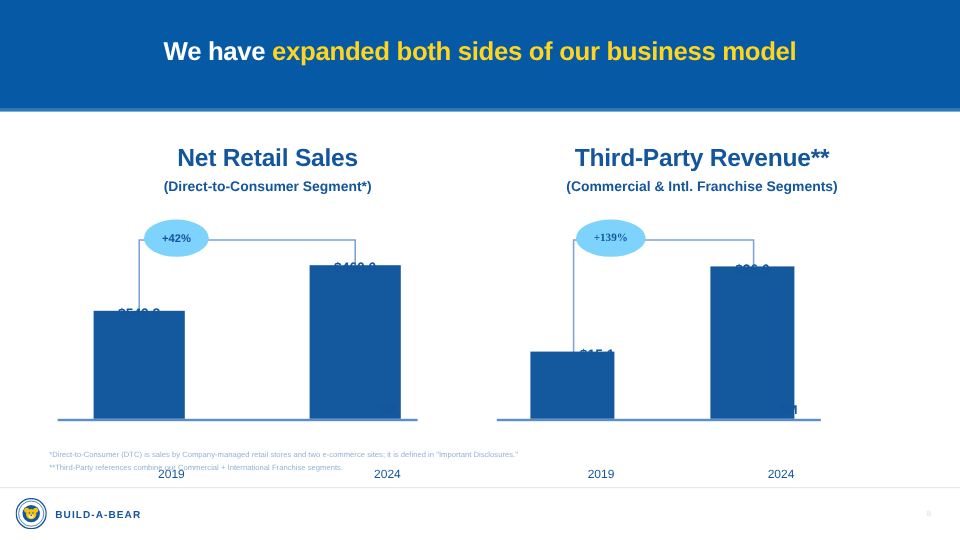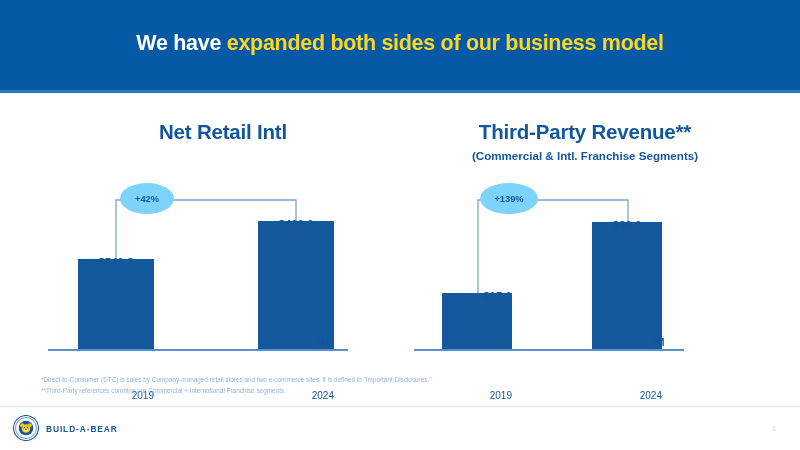--- a/index.html
+++ b/index.html
@@ -168,21 +168,22 @@
 
 <div id="slide">
 
   <div id="header"></div>
   <div id="header-rule"></div>
   <div id="header-title">
     <span class="w">We have </span><span class="y">expanded both sides of our business model</span>
   </div>
 
   <div class="panel" id="panel-left">
-    <div class="panel-title">Net Retail Intl</div>
+    <div class="panel-title">Net Retail Sales</div>
+    <div class="panel-subtitle">(Direct-to-Consumer Segment*)</div>
 
     <div class="plot">
 
       <svg class="connector" viewBox="0 0 370 190">
         <path d="M 78 110 L 78 22 L 258 22 L 258 78" fill="none" stroke="#7aa5d4" stroke-width="1.3"></path>
         <path d="M 258 88 L 253.6 76.5 L 262.4 76.5 Z" fill="#3c7fc0"></path>
       </svg>
 
       <div class="badge" style="left:82px; top:5px; width:54px; height:31px;">+42%</div>
 
@@ -205,21 +206,21 @@
     <div class="panel-title">Third-Party Revenue**</div>
     <div class="panel-subtitle">(Commercial &amp; Intl. Franchise Segments)</div>
 
     <div class="plot">
 
       <svg class="connector" viewBox="0 0 370 190">
         <path d="M 78 137 L 78 22 L 228 22 L 228 78" fill="none" stroke="#7aa5d4" stroke-width="1.3"></path>
         <path d="M 228 88 L 223.6 76.5 L 232.4 76.5 Z" fill="#3c7fc0"></path>
       </svg>
 
-      <div class="badge" style="left:80px; top:5px; width:58px; height:31px;">+139%</div>
+      <div class="badge" style="left:80px; top:5px; width:58px; height:31px;font-family:Liberation Serif, serif;">+139%</div>
 
       <div class="bar" style="left:42px; top:115px; width:70px; height:56px;"></div>
       <div class="bar" style="left:192px; top:44px; width:70px; height:127px;"></div>
 
       <div class="bar-value" style="left:42px; top:98px; width:70px;text-align:right;">$15.1</div>
       <div class="bar-value" style="left:192px; top:27px; width:70px;">$36.0</div>
 
       <div class="axis" style="left:14px; top:171px; width:270px;"></div>
 
       <div class="unit-label" style="left:250px; top:158px;">$M</div>

